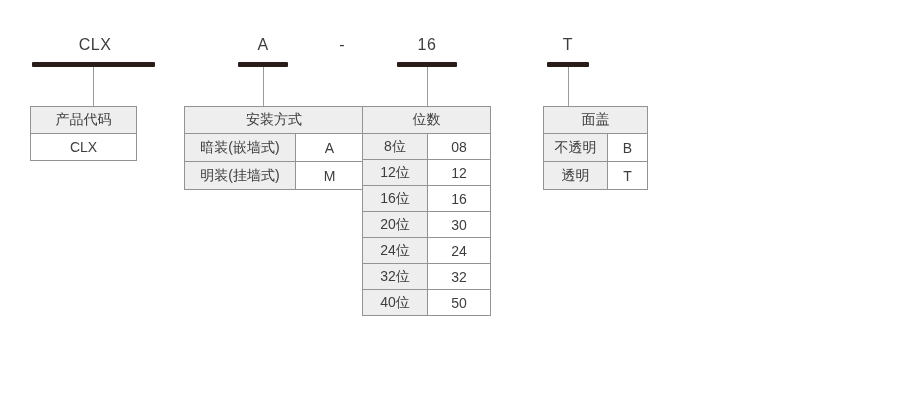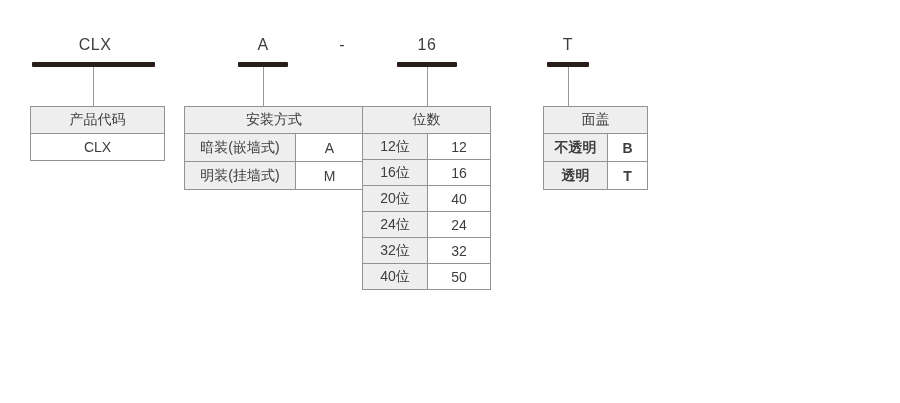--- a/index.html
+++ b/index.html
@@ -42,21 +42,21 @@
     text-align:center; vertical-align:middle;
     font-weight:normal; padding:0 2px;
     overflow:hidden; white-space:nowrap;
   }
   .spec th { background:#eeeeee; height:27px; }
   .spec td { background:#ffffff; }
   .spec td.opt { background:#eeeeee; }
   .t1 td { height:27px; }
   .t2 td { height:28px;margin-left:30px; }
   .t3 td { height:26px; }
-  .t4 td { height:28px;font-weight:bold; }
+  .t4 td { height:28px; }
 </style>
 </head>
 <body>
 
 <div class="stage">
 
   <div class="code-label" style="left:95px;">CLX</div>
   <div class="code-label" style="left:263px;">A</div>
   <div class="separator" style="left:342px;">-</div>
   <div class="code-label" style="left:427px;">16</div>
@@ -65,21 +65,21 @@
   <div class="bar" style="left:32px;  width:123px;"></div>
   <div class="bar" style="left:238px; width:50px;"></div>
   <div class="bar" style="left:397px; width:60px;"></div>
   <div class="bar" style="left:547px; width:42px;"></div>
 
   <div class="connector" style="left:93px;"></div>
   <div class="connector" style="left:263px;"></div>
   <div class="connector" style="left:427px;"></div>
   <div class="connector" style="left:568px;"></div>
 
-  <table class="spec t1" style="left:30px; width:135px;">
+  <table class="spec t1" style="left:30px; width:107px;">
     <tbody>
         <tr>
       <th>产品代码</th>
     </tr>
     <tr>
       <td>CLX</td>
     </tr>
   </tbody>
     </table>
 
@@ -106,30 +106,34 @@
   <table class="spec t3" style="left:362px; width:128px;">
     <colgroup>
         <col style="width:65px">
         <col style="width:63px">
       </colgroup>
     <tbody>
         <tr>
       <th colspan="2">位数</th>
     </tr>
     <tr>
+      <td class="opt">8位</td>
+      <td>08</td>
+    </tr>
+    <tr>
       <td class="opt">12位</td>
       <td>12</td>
     </tr>
     <tr>
       <td class="opt">16位</td>
       <td>16</td>
     </tr>
     <tr>
       <td class="opt">20位</td>
-      <td>40</td>
+      <td>30</td>
     </tr>
     <tr>
       <td class="opt">24位</td>
       <td>24</td>
     </tr>
     <tr>
       <td class="opt">32位</td>
       <td>32</td>
     </tr>
     <tr>

